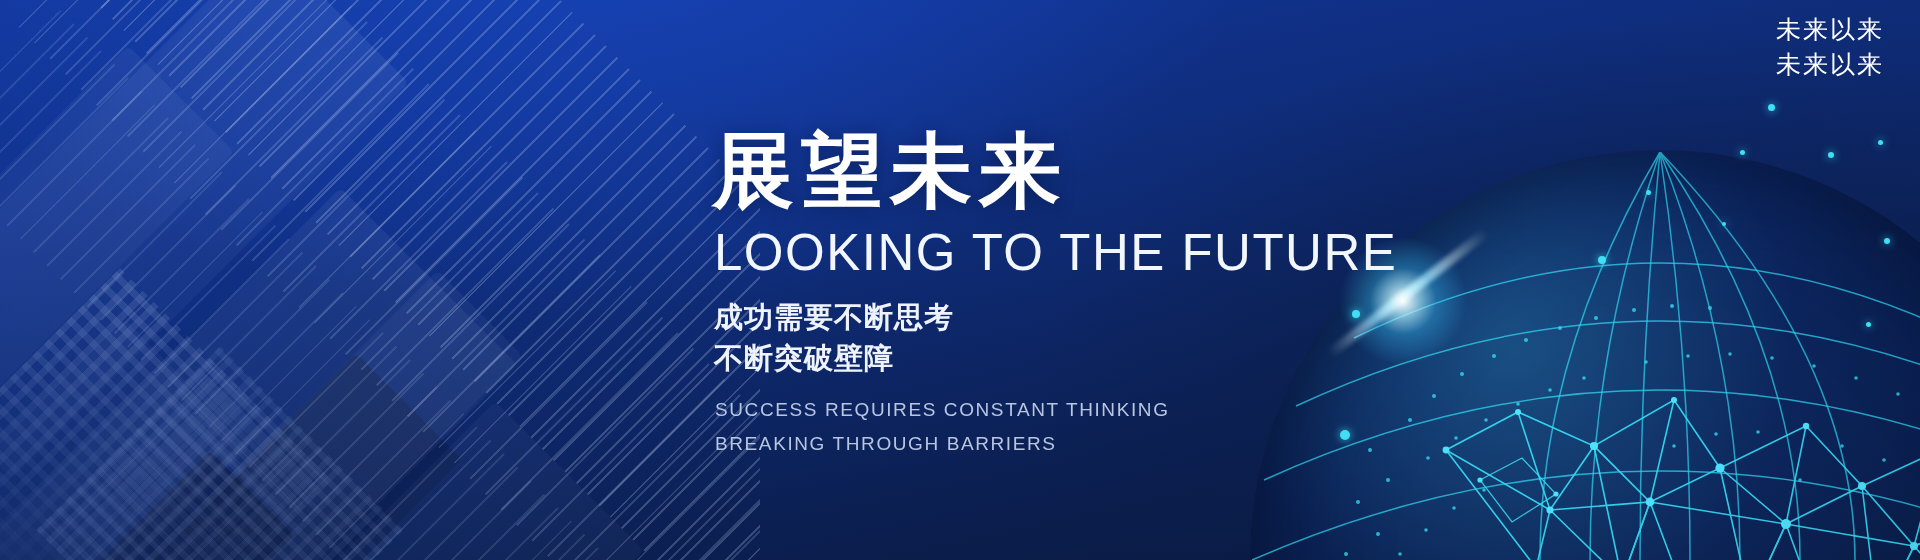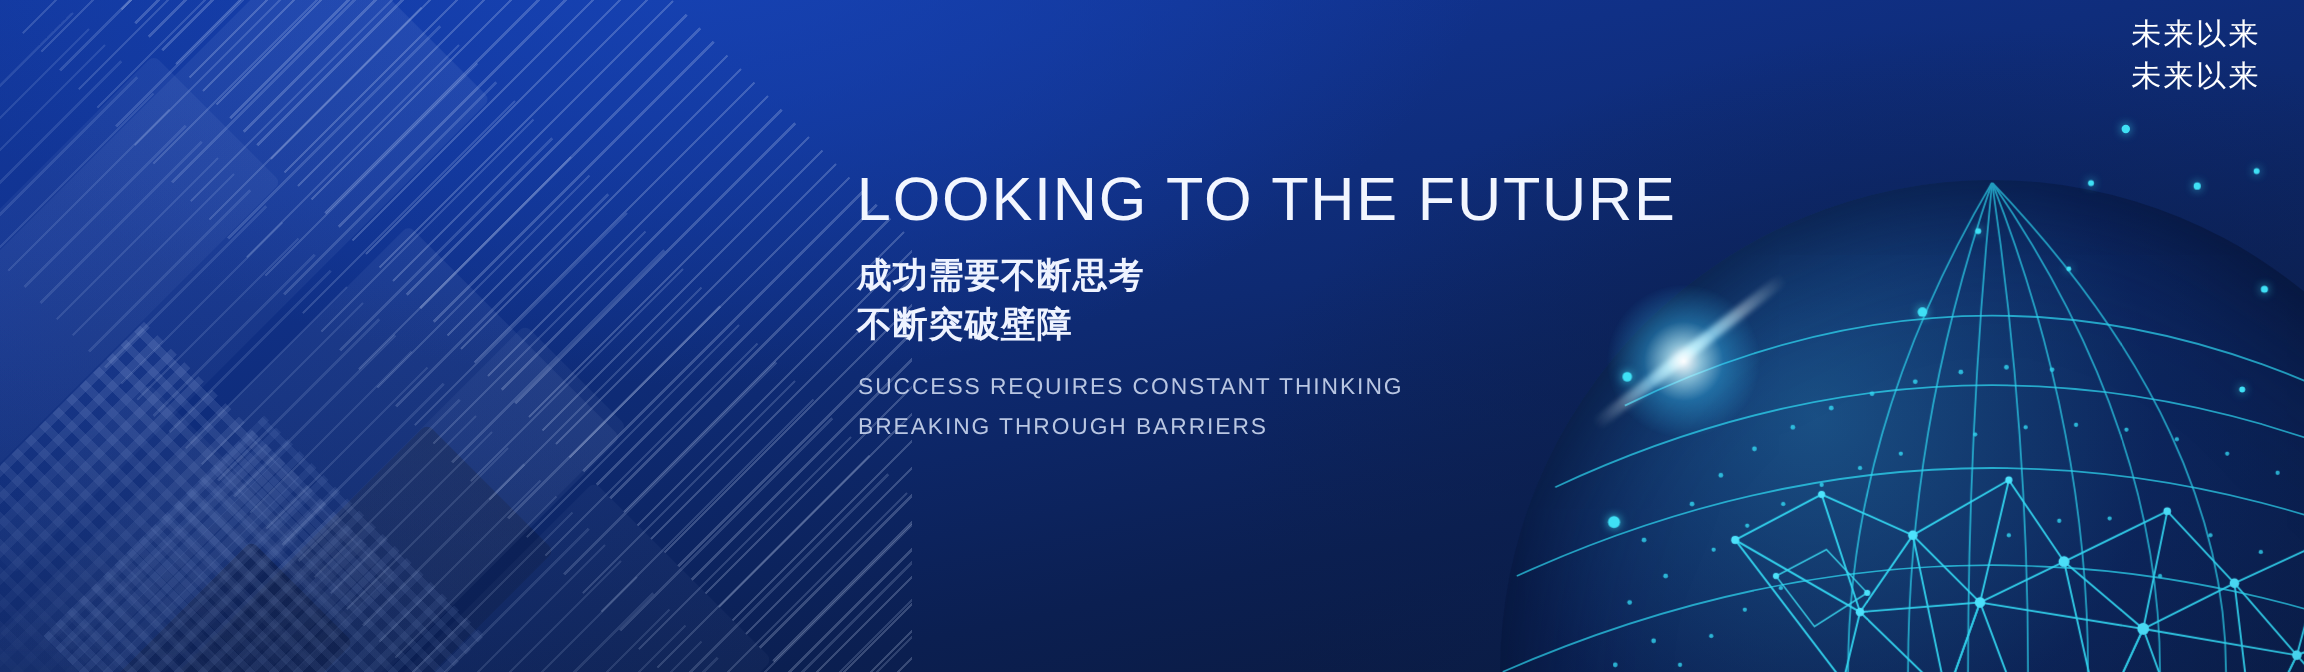--- a/index.html
+++ b/index.html
@@ -422,20 +422,21 @@
   <div class="dot" style="left:1352px; top:310px; width:8px; height:8px;"></div>
   <div class="dot" style="left:1866px; top:322px; width:5px; height:5px;"></div>
   <div class="dot" style="left:1340px; top:430px; width:10px; height:10px;"></div>
 
   <div class="corner-slogan">
     <div>未来以来</div>
     <div>未来以来</div>
   </div>
 
   <div class="copy">
+    <h1 class="headline">展望未来</h1>
     <div class="subhead">LOOKING TO THE FUTURE</div>
     <div class="cn-lines">
       <div>成功需要不断思考</div>
       <div>不断突破壁障</div>
     </div>
     <div class="en-lines">
       <div>SUCCESS REQUIRES CONSTANT THINKING</div>
       <div>BREAKING THROUGH BARRIERS</div>
     </div>
   </div>

